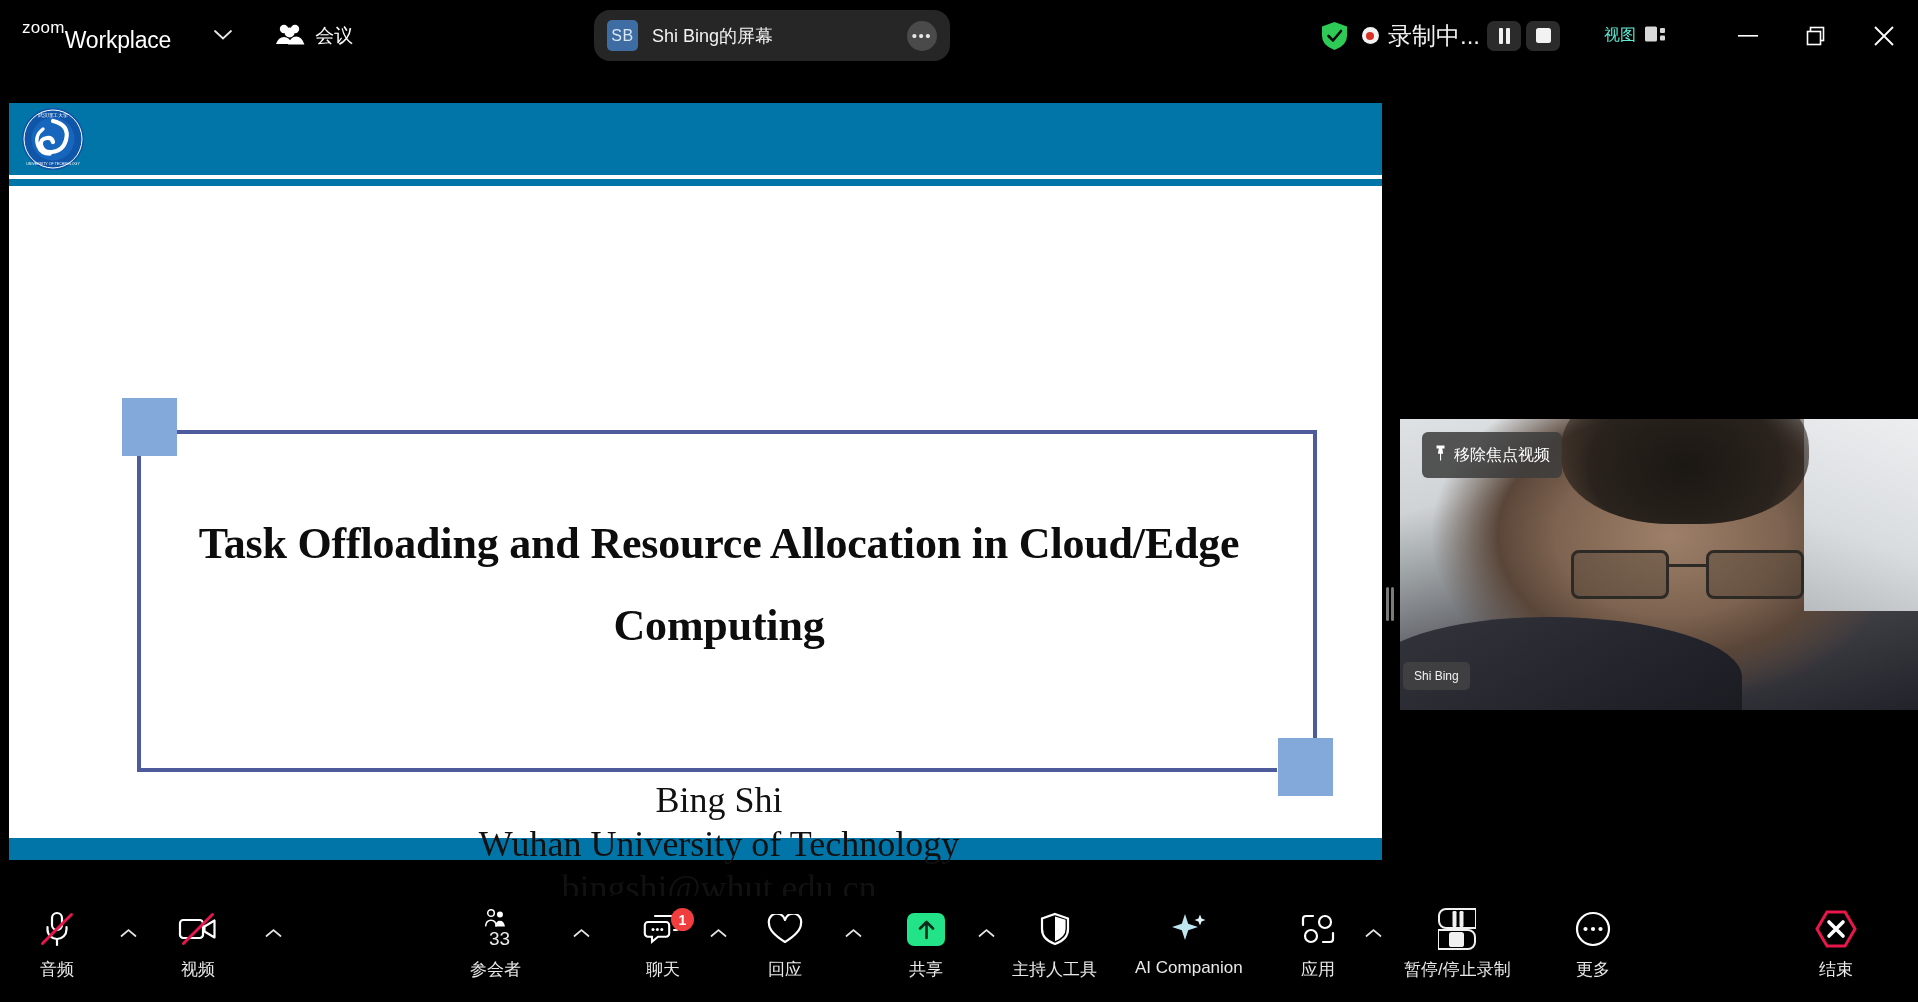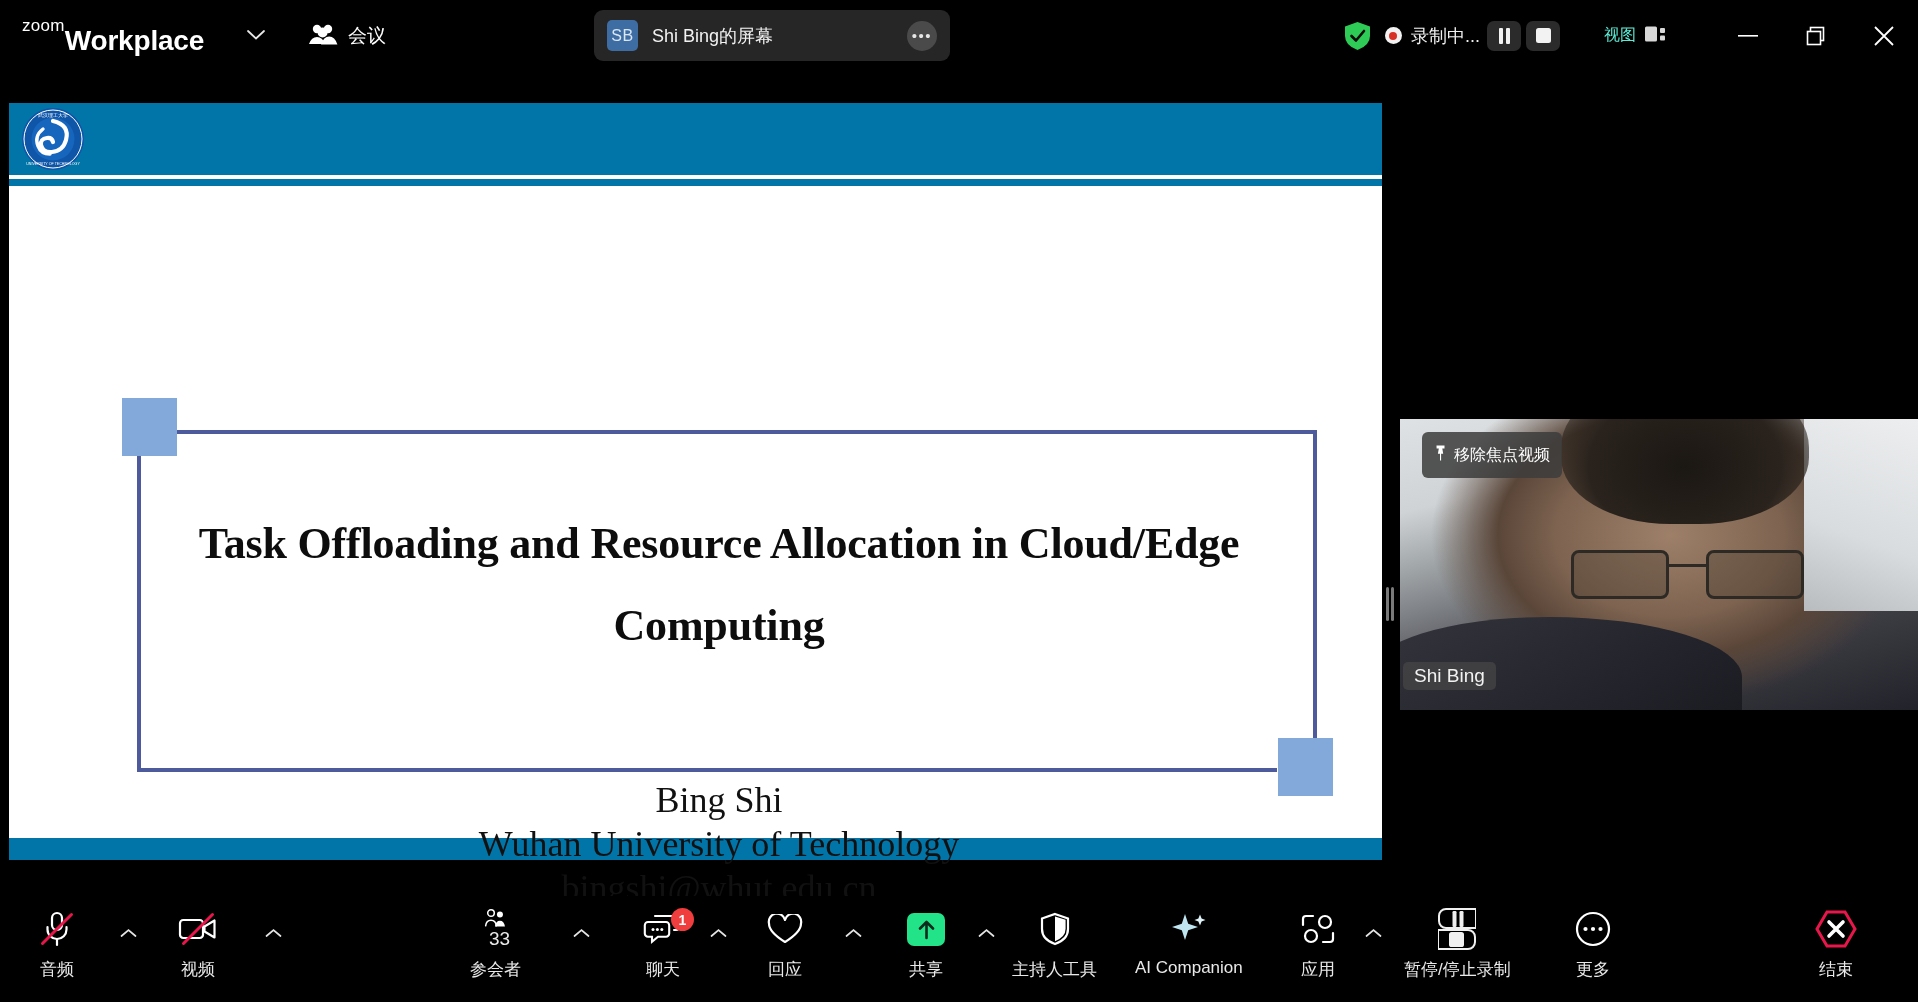--- a/index.html
+++ b/index.html
@@ -13,31 +13,31 @@
   
   #titlebar {
     position: absolute; left: 0; top: 0; width: 1918px; height: 71px;
     background: #000; display: flex; align-items: center;
   }
   #brand { display: flex; flex-direction: row; margin-left: 22px; line-height: 1; }
   #brand .zoom-word {
     font-size: 17px; color: #fff; letter-spacing: .3px; font-weight: 400;
   }
   #brand .wp-word {
-    font-size: 28px; color: #fff; font-weight: 700; letter-spacing: -.2px; margin-top: 10px;
+    font-size: 23px; color: #fff; font-weight: 400; letter-spacing: -.2px; margin-top: 10px;
   }
   .tb-chev { margin-left: 42px; color: #e8e8e8; }
   #meeting-entry {
     display: flex; align-items: center; gap: 10px; margin-left: 42px; cursor: pointer;
   }
   #meeting-entry .mlabel { color: #fff; font-size: 19px; }
 
   #share-pill {
     position: absolute; left: 594px; top: 10px; width: 356px; height: 51px;
-    background: #262626; border-radius: 9px;
+    background: #262626; border-radius: 16px;
     display: flex; align-items: center; padding: 0 13px; gap: 14px; cursor: pointer;
   }
   #avatar-sb {
     width: 31px; height: 31px; border-radius: 5px; background: #3e6da3;
     color: #d8e6f5; font-size: 16px; display: flex; align-items: center; justify-content: center;
     letter-spacing: .5px;
   }
   #share-title { color: #f2f2f2; font-size: 18px; flex: 1; white-space: nowrap; }
   #share-more {
     width: 30px; height: 30px; border-radius: 50%; background: #4a4a4a;
@@ -49,21 +49,21 @@
     position: absolute; right: 0; top: 0; height: 71px;
     display: flex; align-items: center;
   }
   #shield-icon { margin-right: 14px; display: flex; cursor: pointer; }
   #rec-group { display: flex; align-items: center; gap: 9px; cursor: pointer; }
   #rec-dot {
     width: 17px; height: 17px; border-radius: 50%; background: #f2f2f2;
     display: flex; align-items: center; justify-content: center;
   }
   #rec-dot i { width: 8px; height: 8px; border-radius: 50%; background: #d93025; display: block; }
-  #rec-text { color: #f0f0f0; font-size: 18px; white-space: nowrap; }
+  #rec-text { color: #f0f0f0; font-size: 24px; white-space: nowrap; }
   .rec-btn {
     width: 34px; height: 30px; background: #2b2b2b; border-radius: 7px;
     display: flex; align-items: center; justify-content: center; cursor: pointer;
   }
   #rec-btns { display: flex; gap: 5px; margin-left: 7px; }
   #view-group { display: flex; align-items: center; gap: 9px; margin-left: 44px; cursor: pointer; }
   #view-group .vlabel { color: #5eead4; font-size: 16px; }
 
   #wincontrols { display: flex; margin-left: 45px; }
   .wc {
@@ -176,21 +176,21 @@
     background: rgba(60,60,60,.86); border-radius: 6px;
     display: flex; align-items: center; gap: 7px; padding: 0 12px 0 10px; cursor: pointer;
   }
   #unpin-pill .ptext { color: #fff; font-size: 16px; white-space: nowrap; }
 
   #name-pill {
     position: absolute; left: 3px; bottom: 20px; height: 28px;
     background: rgba(70,70,70,.72); border-radius: 5px;
     display: flex; align-items: center; padding: 0 11px;
   }
-  #name-pill span { color: #f2f2f2; font-size: 19px; white-space: nowrap; }
+  #name-pill span { color: #f2f2f2; font-size: 12px; white-space: nowrap; }
 
   
   #toolbar {
     position: absolute; left: 0; top: 896px; width: 1918px; height: 106px; background: #000;
   }
   .tbtn {
     position: absolute; top: 12px; display: flex; flex-direction: column;
     align-items: center; cursor: pointer; user-select: none;
   }
   .tbtn .ic { height: 42px; display: flex; align-items: flex-end; justify-content: center; position: relative; flex-direction: column; }

